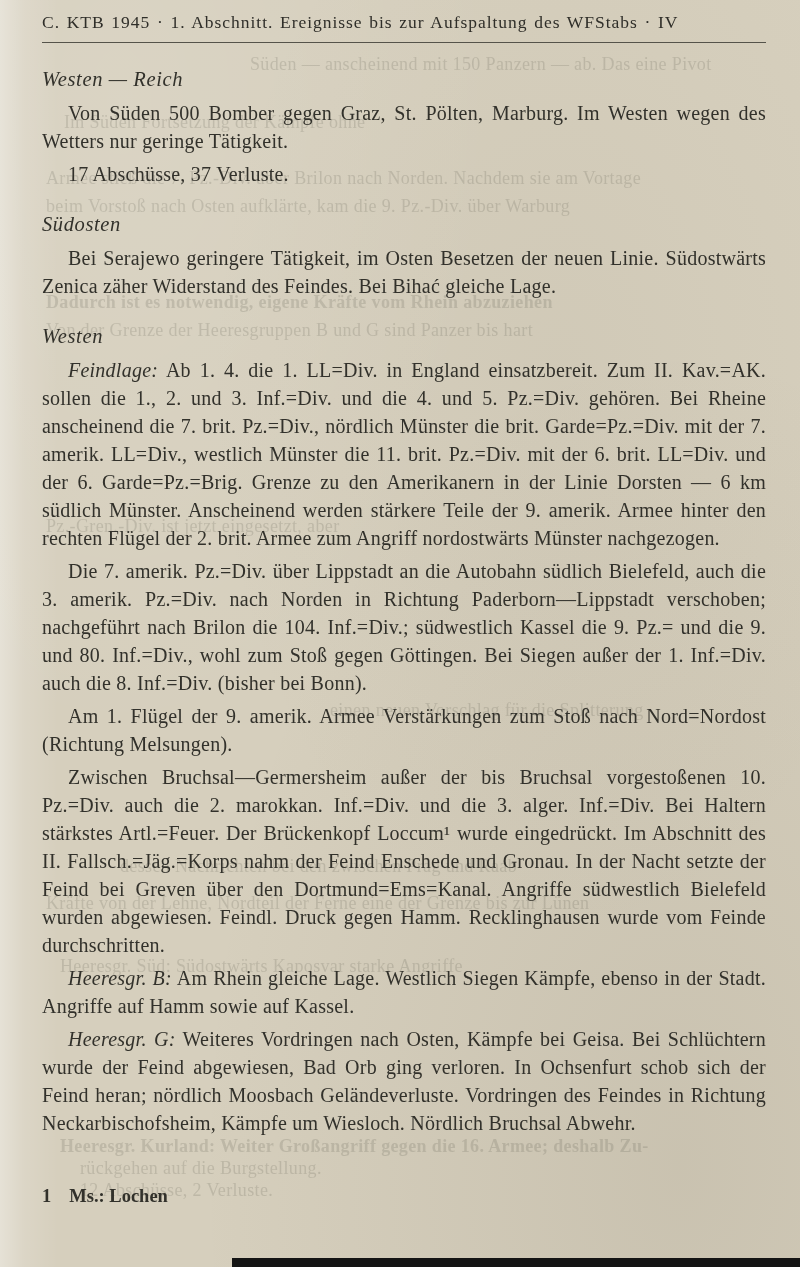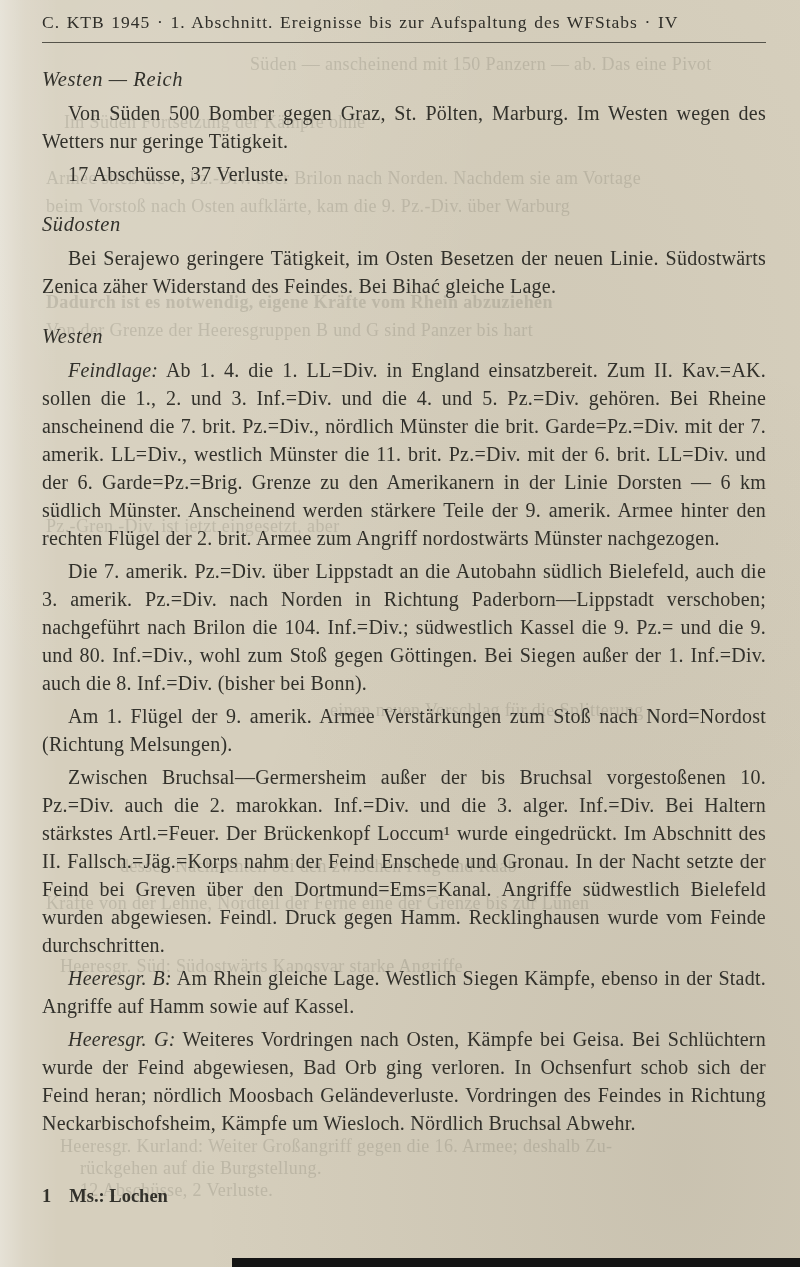--- a/index.html
+++ b/index.html
@@ -110,21 +110,21 @@
     <div class="bleed-line" style="top:112px; left:64px;">Im Süden Fortsetzung der Kämpfe ohne</div>
     <div class="bleed-line" style="top:168px; left:46px;">Armee stieß die 7. Pz.-Div. über Brilon nach Norden. Nachdem sie am Vortage</div>
     <div class="bleed-line" style="top:196px; left:46px;">beim Vorstoß nach Osten aufklärte, kam die 9. Pz.-Div. über Warburg</div>
     <div class="bleed-line" style="top:292px; left:46px;font-weight:bold;">Dadurch ist es notwendig, eigene Kräfte vom Rhein abzuziehen</div>
     <div class="bleed-line" style="top:320px; left:46px;">Von der Grenze der Heeresgruppen B und G sind Panzer bis hart</div>
     <div class="bleed-line" style="top:516px; left:46px;">Pz.-Gren.-Div. ist jetzt eingesetzt, aber</div>
     <div class="bleed-line" style="top:700px; left:330px;">einen neuen Vorschlag für die Splitterung</div>
     <div class="bleed-line" style="top:856px; left:120px;">dessen Nachrichten bei den zwischen Prag und Raab</div>
     <div class="bleed-line" style="top:893px; left:46px;">Kräfte von der Lehne, Nordteil der Ferne eine der Grenze bis zur Lünen</div>
     <div class="bleed-line" style="top:956px; left:60px;">Heeresgr. Süd: Südostwärts Kaposvar starke Angriffe</div>
-    <div class="bleed-line" style="top:1136px; left:60px;">Heeresgr. Kurland: Weiter Großangriff gegen die 16. Armee; deshalb Zu-</div>
+    <div class="bleed-line" style="top:1136px; left:60px;font-weight:bold;">Heeresgr. Kurland: Weiter Großangriff gegen die 16. Armee; deshalb Zu-</div>
     <div class="bleed-line" style="top:1158px; left:80px;">rückgehen auf die Burgstellung.</div>
     <div class="bleed-line" style="top:1180px; left:80px;">12 Abschüsse, 2 Verluste.</div>
   </div>
 
   <div class="content">
 
     <header>
       <div class="running-head">C. KTB 1945 · 1. Abschnitt. Ereignisse bis zur Aufspaltung des WFStabs · IV</div>
       <hr class="head-rule">
     </header>

